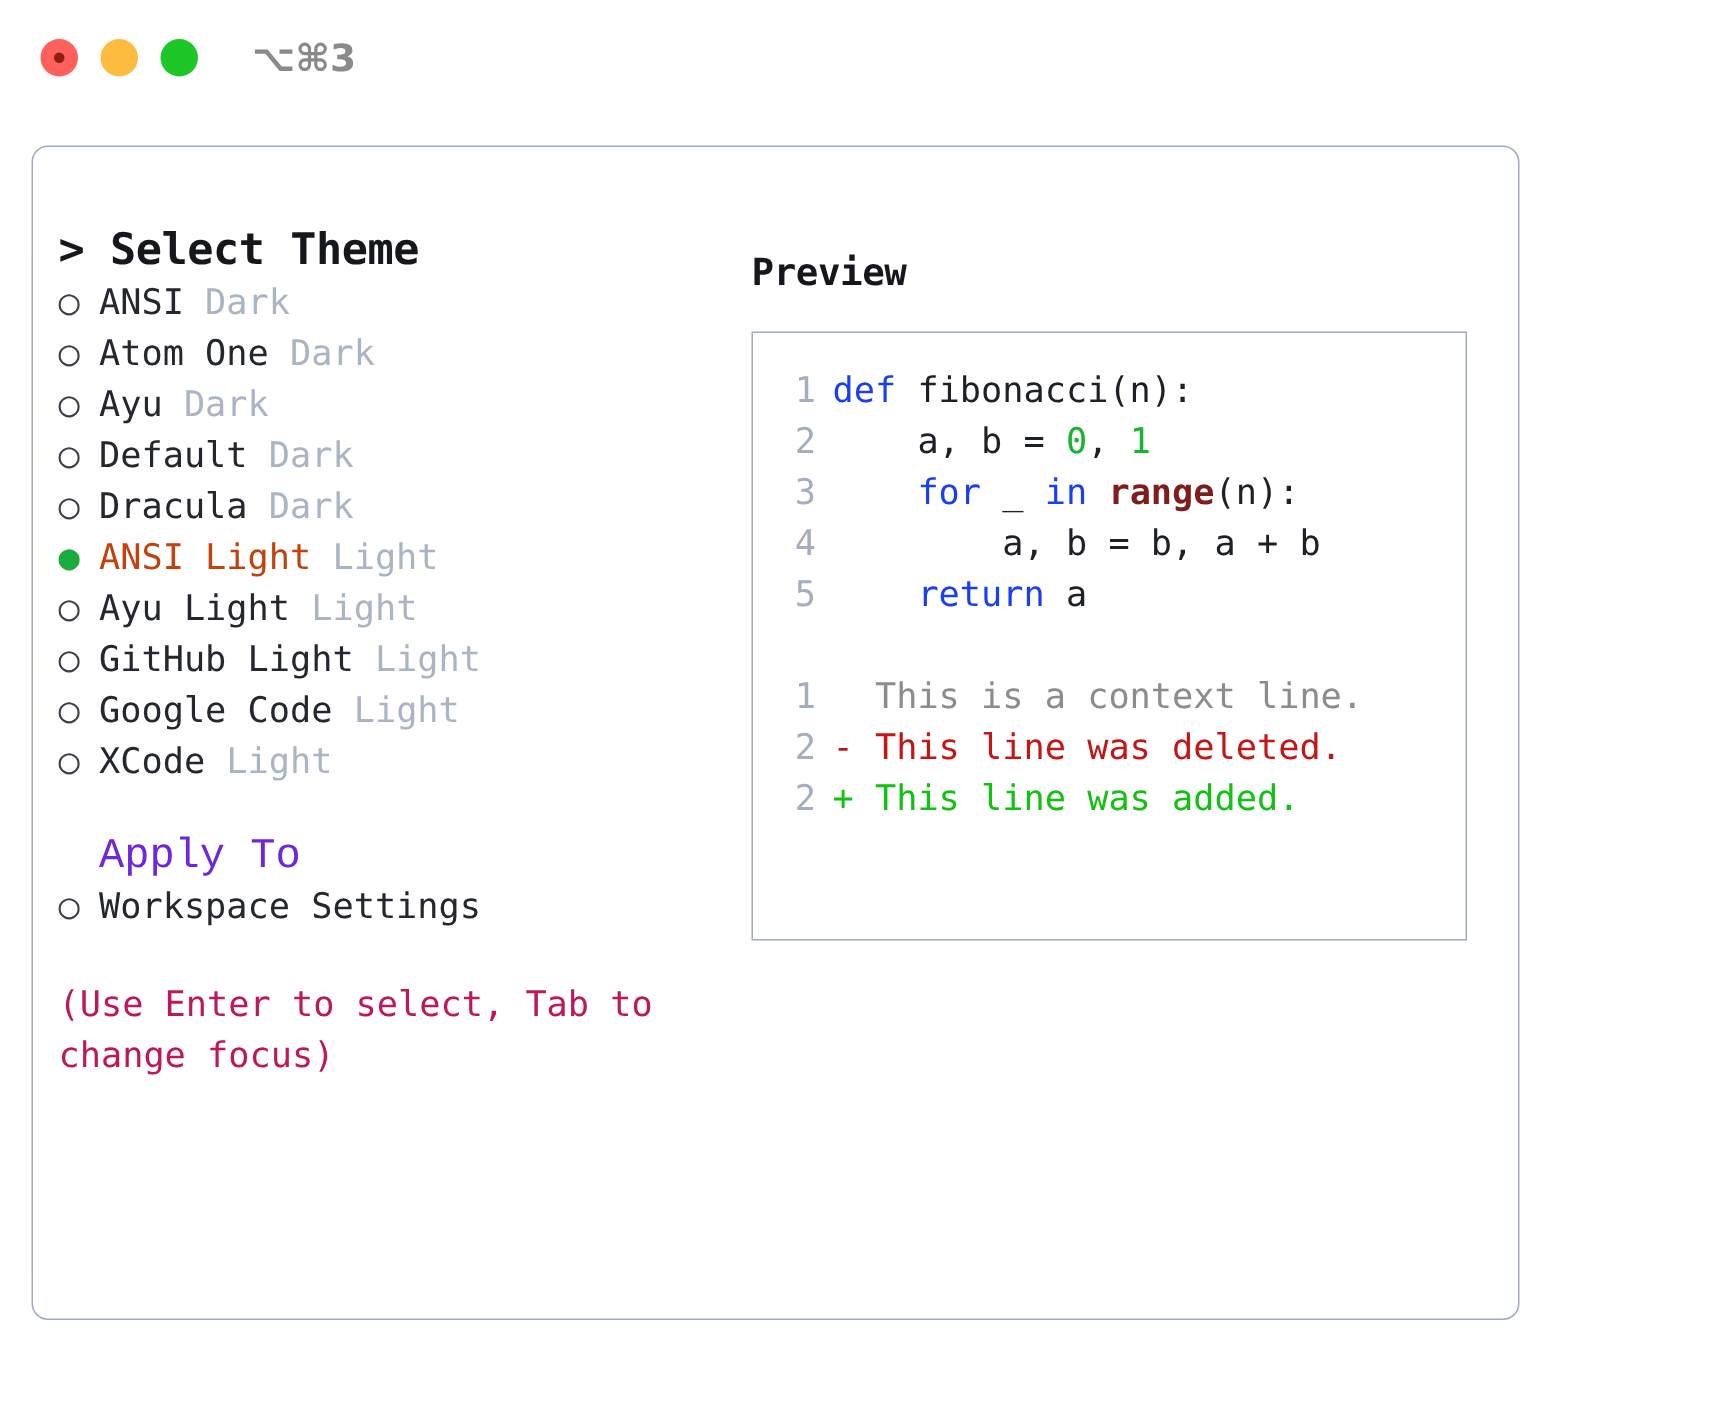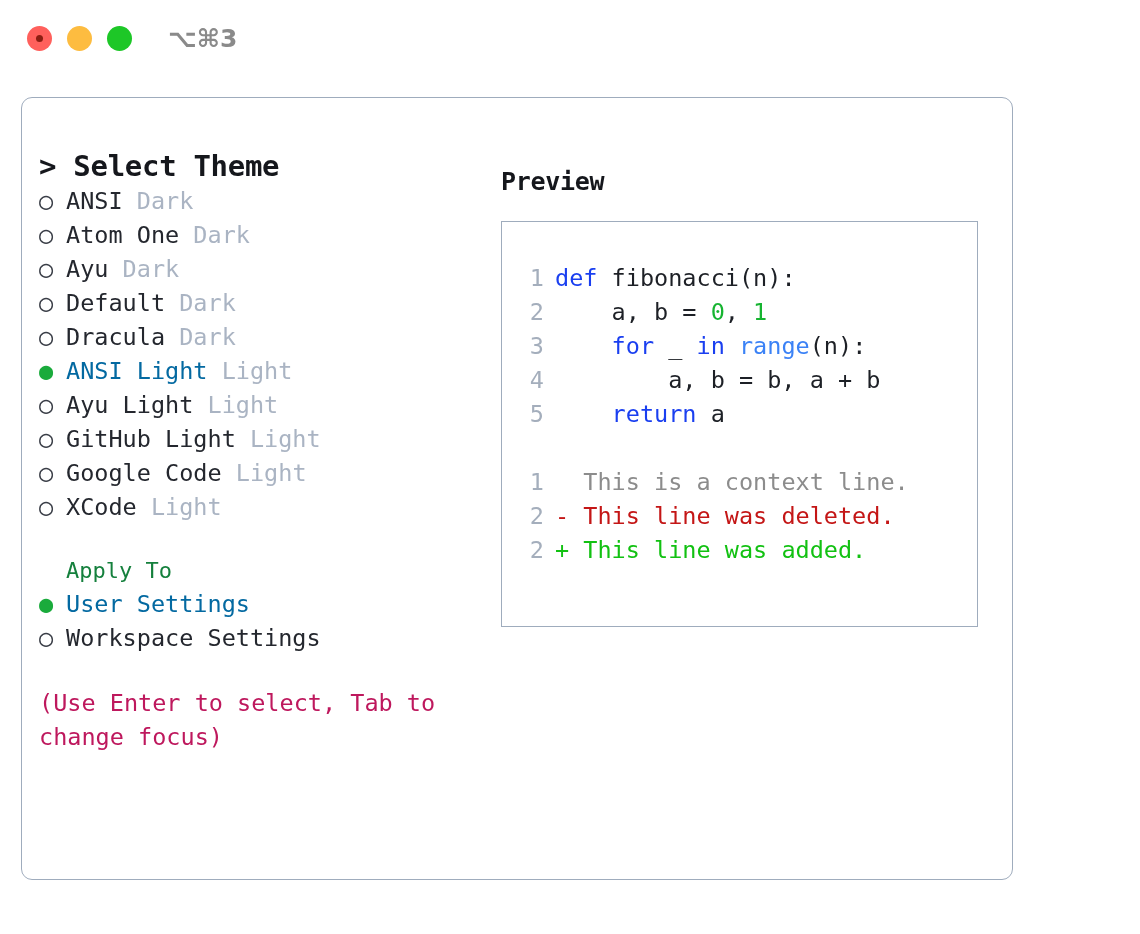--- a/index.html
+++ b/index.html
@@ -95,36 +95,37 @@
   }
   .marker {
     display: inline-block;
     width: 27px;
     font-size: 23.5px;
     color: #3b3f48;
   }
   .marker.sel { color: #1aab3c; }
   .marker.blank { color: transparent; }
   .label { color: #24272e; }
-  .label.sel { color: #0369a1; }
+  .label.sel { color: #c2410c; }
   .variant { color: #aab4c3; }
 
   #header-row {
     height: 36px;
     line-height: 36px;
     font-size: 29px;
     font-weight: 700;
     color: #15171c;
     letter-spacing: -0.3px;
   }
 
   #apply-group { margin-top: 29px; }
   .group-title {
-    color: #15803d;
-    font-size: 22px;
+    color: #6d28d9;
+    font-size: 28px;
+    font-family: Liberation Mono, monospace;
   }
 
   #hint {
     margin-top: 31px;
     font-size: 23.5px;
     line-height: 34px;
     color: #be185d;
     width: 420px;
   }
 
@@ -142,39 +143,39 @@
     line-height: 36px;
     letter-spacing: -0.3px;
   }
   #code-box {
     margin-top: 21px;
     width: 477px;
     height: 406px;
     border: 1.6px solid #9facbd;
     box-sizing: border-box;
     background: #ffffff;
-    padding-top: 39px;
+    padding-top: 21px;
     padding-left: 18px;
   }
   .code-line {
     font-size: 23.5px;
     line-height: 34px;
     white-space: pre;
   }
   .ln {
     display: inline-block;
     width: 24px;
     text-align: right;
     color: #a4aebc;
     margin-right: 11px;
   }
   .tok-plain { color: #1d2026; }
   .tok-kw    { color: #1a3ff0; }
   .tok-num   { color: #16b431; }
-  .tok-fn    { color: #3b82f6; }
+  .tok-fn    { color: #7f1d1d; font-weight: bold; }
   .gap { height: 34px; }
   .diff-ctx { color: #8c8c8c; }
   .diff-del { color: #c41616; }
   .diff-add { color: #12c112; }
 </style>
 </head>
 <body>
 
 <div id="window">
 
@@ -207,21 +208,20 @@
           <div class="row"><span class="marker">○</span><span class="label">GitHub Light</span><span class="variant"> Light</span></div>
           <div class="row"><span class="marker">○</span><span class="label">Google Code</span><span class="variant"> Light</span></div>
           <div class="row"><span class="marker">○</span><span class="label">XCode</span><span class="variant"> Light</span></div>
         </div>
 
       <div id="apply-group">
         <div class="row">
           <span class="marker blank">○</span><span class="group-title">Apply To</span>
         </div>
         <div id="apply-items">
-            <div class="row"><span class="marker sel">●</span><span class="label sel">User Settings</span></div>
             <div class="row"><span class="marker">○</span><span class="label">Workspace Settings</span></div>
           </div>
       </div>
 
       <div id="hint">(Use Enter to select, Tab to change focus)</div>
     </div>
 
     <div id="right-col">
       <div id="preview-title">Preview</div>
       <div id="code-box">

